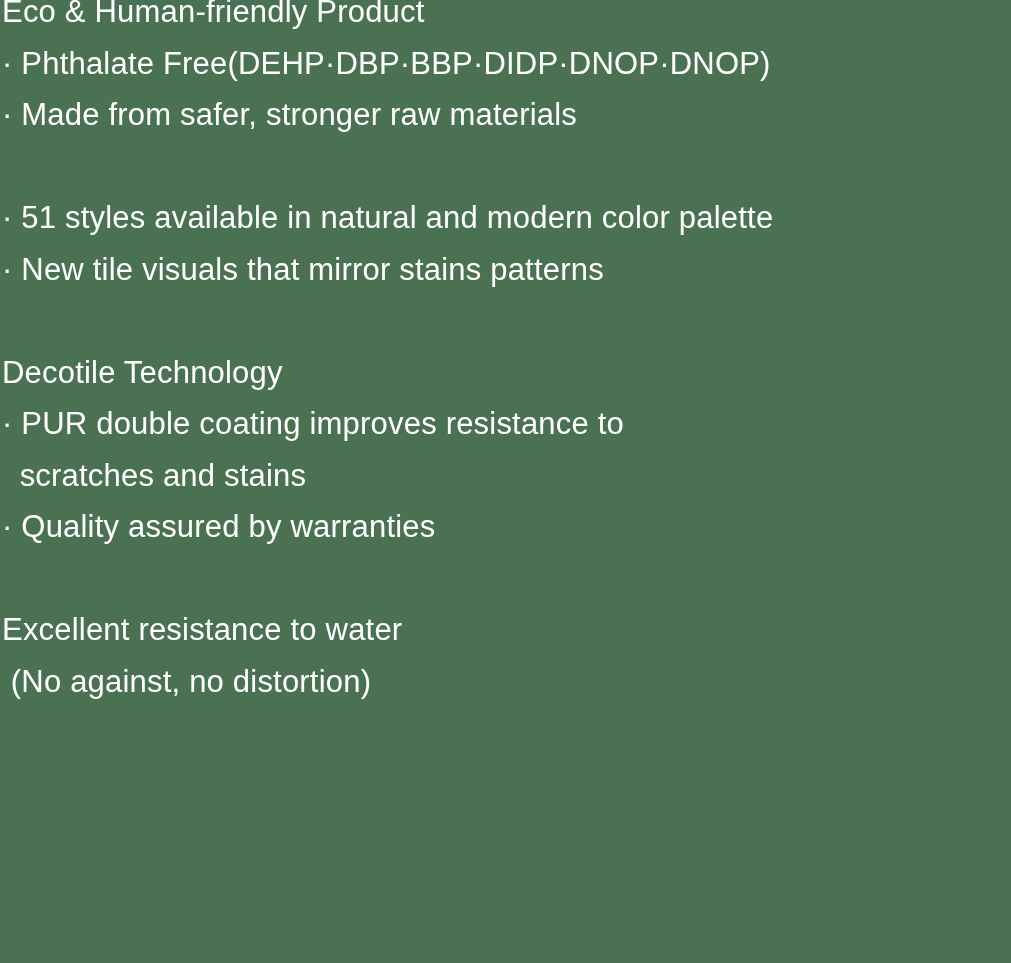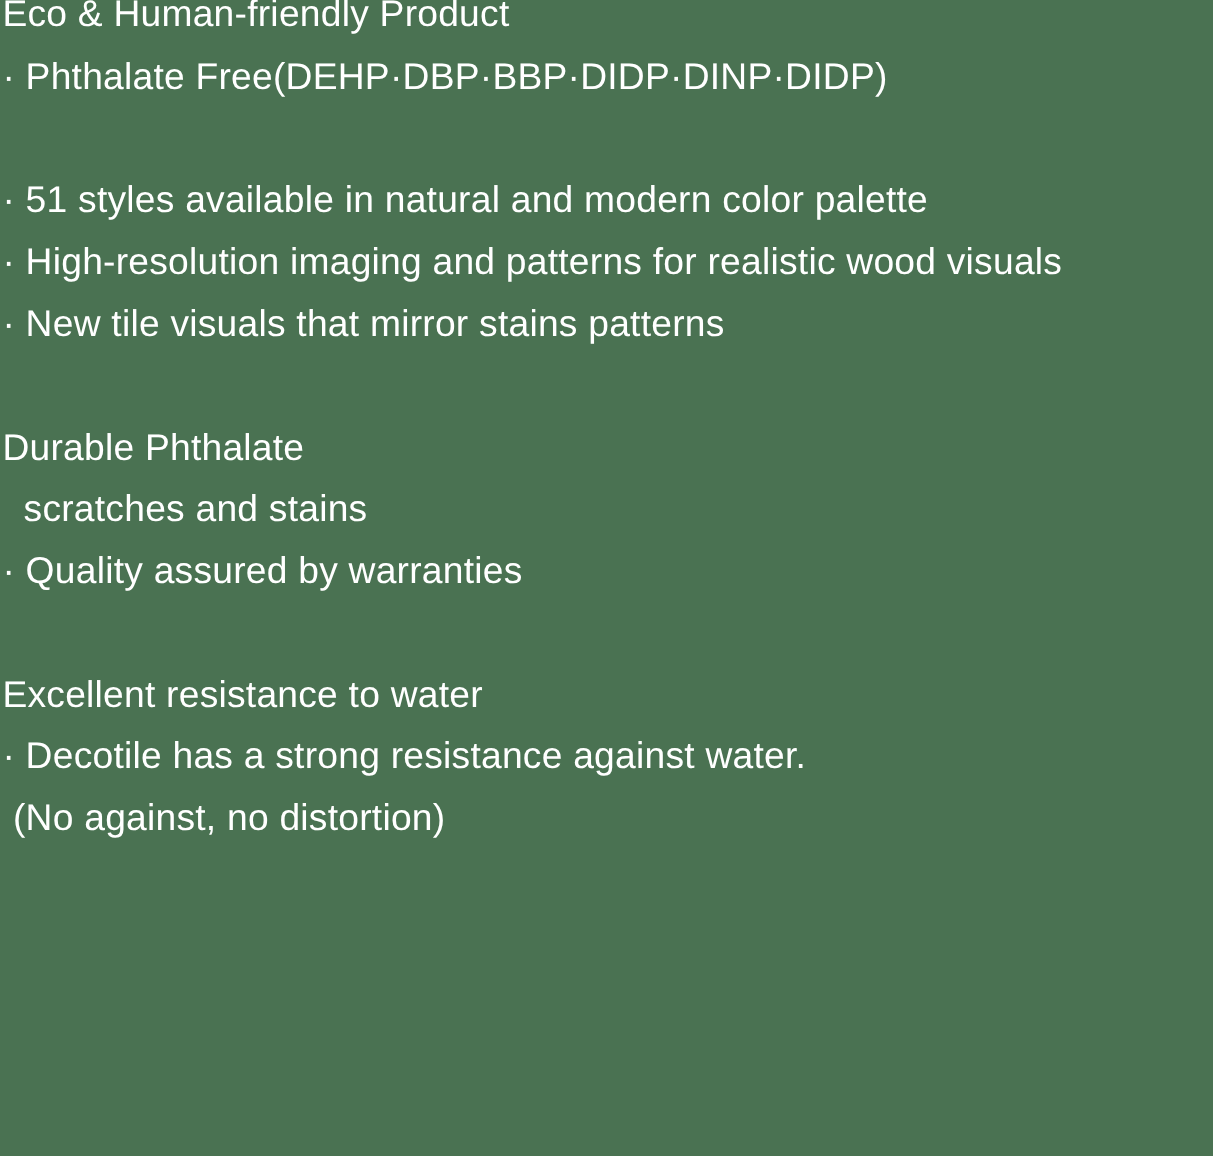--- a/index.html
+++ b/index.html
@@ -31,30 +31,30 @@
   .feature-line {
     white-space: pre;
   }
 </style>
 </head>
 <body style="background: rgb(74, 114, 82);">
 
 <div class="text-block" id="text-block" style="color: rgb(255, 255, 255);">
     <div class="feature-section">
       <div class="section-heading">Eco &amp; Human-friendly Product</div>
-      <div class="feature-line">· Phthalate Free(DEHP·DBP·BBP·DIDP·DINP·DIDP)</div>
+      <div class="feature-line">· Phthalate Free(DEHP·DBP·BBP·DIDP·DNOP·DNOP)</div>
+      <div class="feature-line">· Made from safer, stronger raw materials</div>
     </div>
     <div class="feature-section">
       <div class="feature-line">· 51 styles available in natural and modern color palette</div>
-      <div class="feature-line">· High-resolution imaging and patterns for realistic wood visuals</div>
       <div class="feature-line">· New tile visuals that mirror stains patterns</div>
     </div>
     <div class="feature-section">
-      <div class="section-heading">Durable Phthalate</div>
+      <div class="section-heading">Decotile Technology</div>
+      <div class="feature-line">· PUR double coating improves resistance to</div>
       <div class="feature-line">  scratches and stains</div>
       <div class="feature-line">· Quality assured by warranties</div>
     </div>
     <div class="feature-section">
       <div class="section-heading">Excellent resistance to water</div>
-      <div class="feature-line">· Decotile has a strong resistance against water.</div>
       <div class="feature-line"> (No against, no distortion)</div>
     </div>
   </div>
 
 </body></html>

